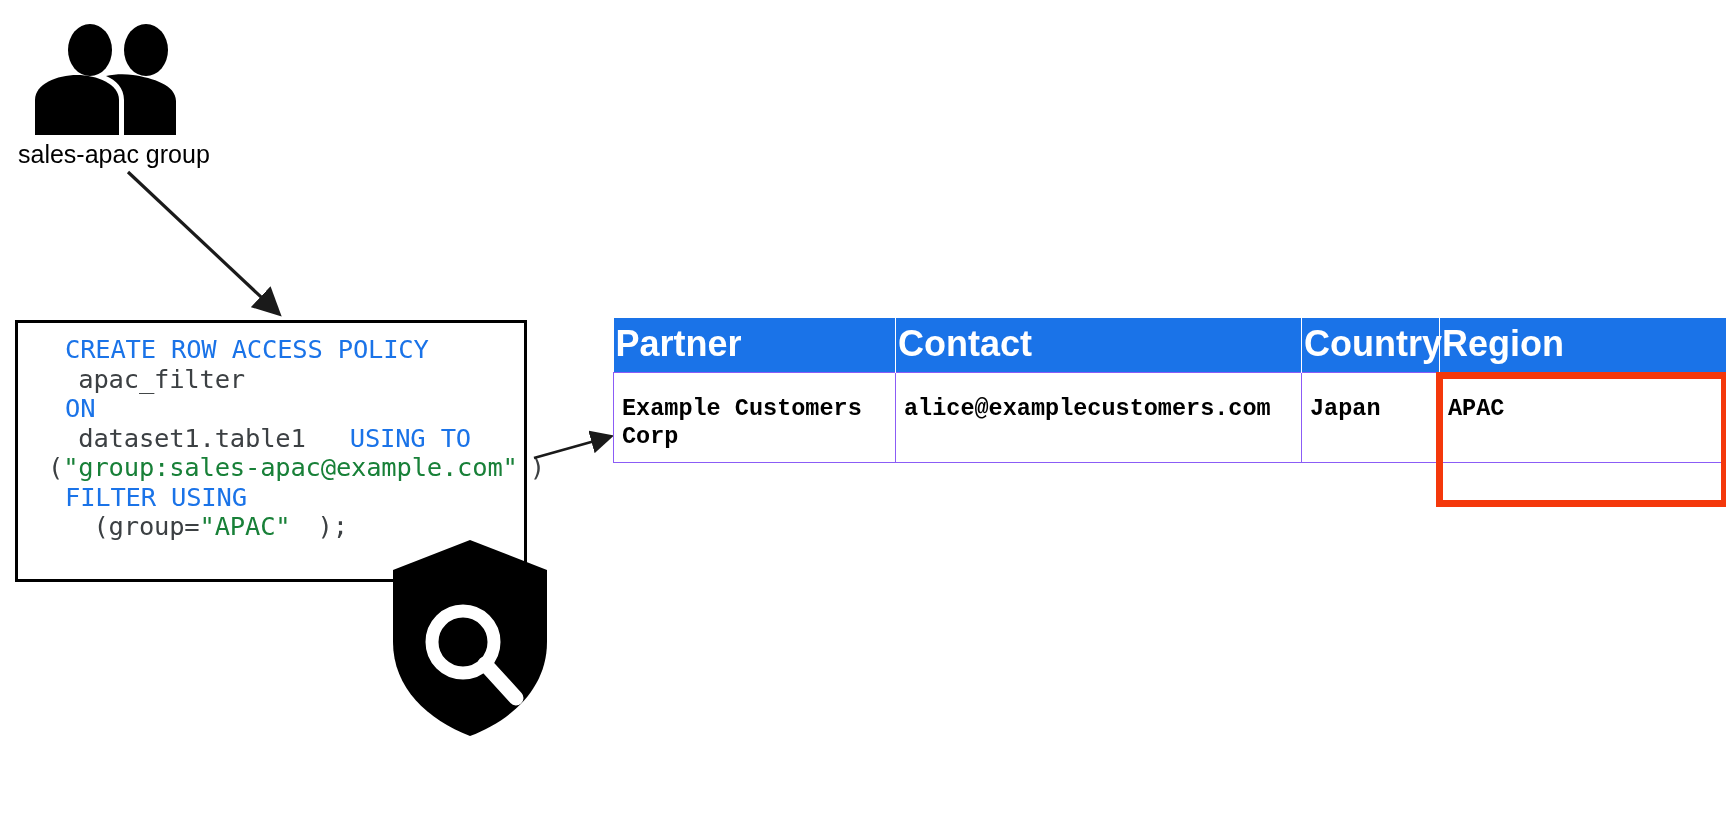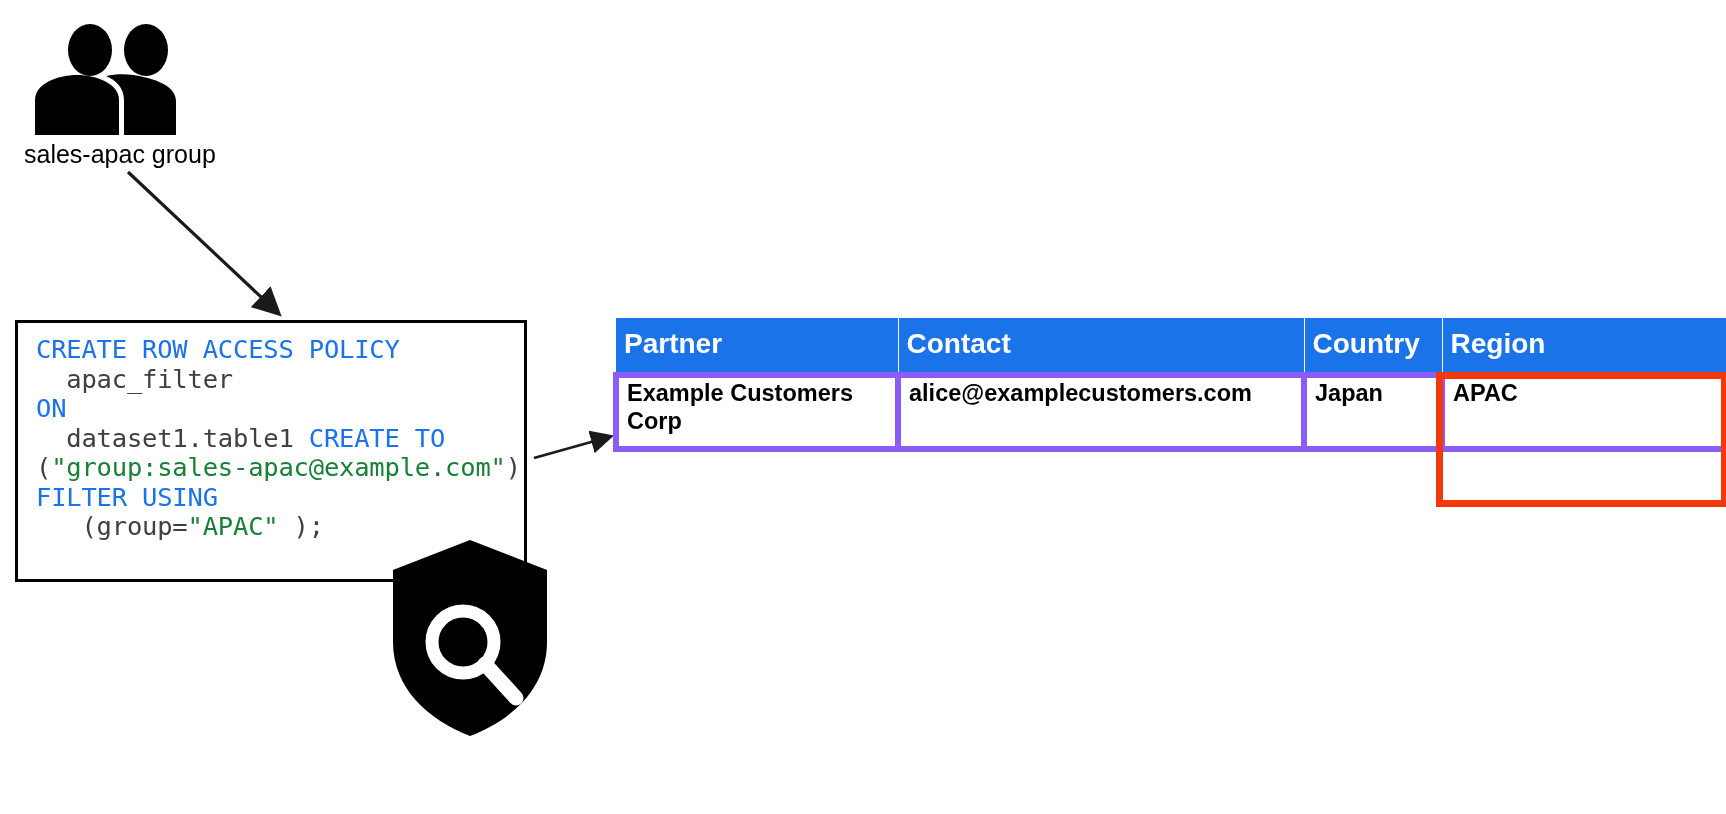--- a/index.html
+++ b/index.html
@@ -18,21 +18,21 @@
   
   #group-icon-wrap {
     position: absolute;
     left: 20px;
     top: 22px;
     width: 180px;
     height: 115px;
   }
   #group-label {
     position: absolute;
-    left: 24px;
+    left: 18px;
     top: 140px;
     font-size: 25px;
     color: #000000;
     white-space: nowrap;
     font-family: "Liberation Sans", sans-serif;
   }
 
   
   #arrow-group-to-code, #arrow-code-to-table {
     position: absolute;
@@ -57,23 +57,23 @@
   }
   #code-pre {
     margin: 0;
     font-family: "DejaVu Sans Mono", monospace;
     font-size: 25.5px;
     line-height: 29.5px;
     white-space: pre;
     color: #3c4043;
     letter-spacing: -0.2px;
   }
-  .kw { color: #1a73e8; }
+  .kw { color: #1a73e8; margin-left: 29px; }
   .str { color: #188038; }
-  .pl  { color: #3c4043; }
+  .pl  { color: #3c4043; margin-left: 12px; }
 
   
   #shield-icon-wrap {
     position: absolute;
     left: 390px;
     top: 538px;
     width: 160px;
     height: 200px;
   }
 
@@ -86,35 +86,36 @@
   }
   table.partner-table {
     border-collapse: collapse;
     table-layout: fixed;
     width: 1113px;
     font-family: "Liberation Sans", sans-serif;
   }
   table.partner-table th {
     background: #1a73e8;
     color: #ffffff;
-    font-size: 28px;
+    font-size: 36px;
     font-weight: bold;
     text-align: left;
-    padding: 9px 0 11px 8px;
+    padding: 9px 0 11px 2px;
     border-right: 1px solid #ffffff;
     vertical-align: middle;
     line-height: 34px;
   }
   table.partner-table th:last-child { border-right: none; }
   table.partner-table td {
     font-size: 23.5px;
-    padding: 1px 8px 11px 8px;
-    border: 6px solid #8b5cf6;
+    padding: 22px 8px 11px 8px;
+    border: 1px solid #8b5cf6;
     vertical-align: top;
     line-height: 28px;
+    font-family: Liberation Mono, monospace;
   }
   tr.row-active td {
     color: #000000;
     font-weight: bold;
   }
   tr.row-muted td {
     color: #c6cace;
     font-weight: normal;
   }
   
@@ -157,21 +158,21 @@
       <path d="M0,0 L9,4.5 L0,9 z" fill="#1a1a1a"></path>
     </marker>
   </defs>
   <line x1="128" y1="172" x2="277" y2="312" stroke="#1a1a1a" stroke-width="3.2" marker-end="url(#ah1)"></line>
 </svg>
 
 <div id="code-box">
   <pre id="code-pre"><span class="kw">CREATE ROW ACCESS POLICY</span>
 <span class="pl">  apac_filter</span>
 <span class="kw">ON</span>
-<span class="pl">  dataset1.table1 </span><span class="kw">CREATE TO</span>
+<span class="pl">  dataset1.table1 </span><span class="kw">USING TO</span>
 <span class="pl">(</span><span class="str">"group:sales-apac@example.com"</span><span class="pl">)</span>
 <span class="kw">FILTER USING</span>
 <span class="pl">   (group=</span><span class="str">"APAC"</span><span class="pl"> );</span></pre>
 </div>
 
 <svg id="arrow-code-to-table" xmlns="http://www.w3.org/2000/svg">
   <line x1="534" y1="458" x2="609" y2="437" stroke="#1a1a1a" stroke-width="2.6" marker-end="url(#ah2)"></line>
 </svg>
 
 <div id="shield-icon-wrap">

